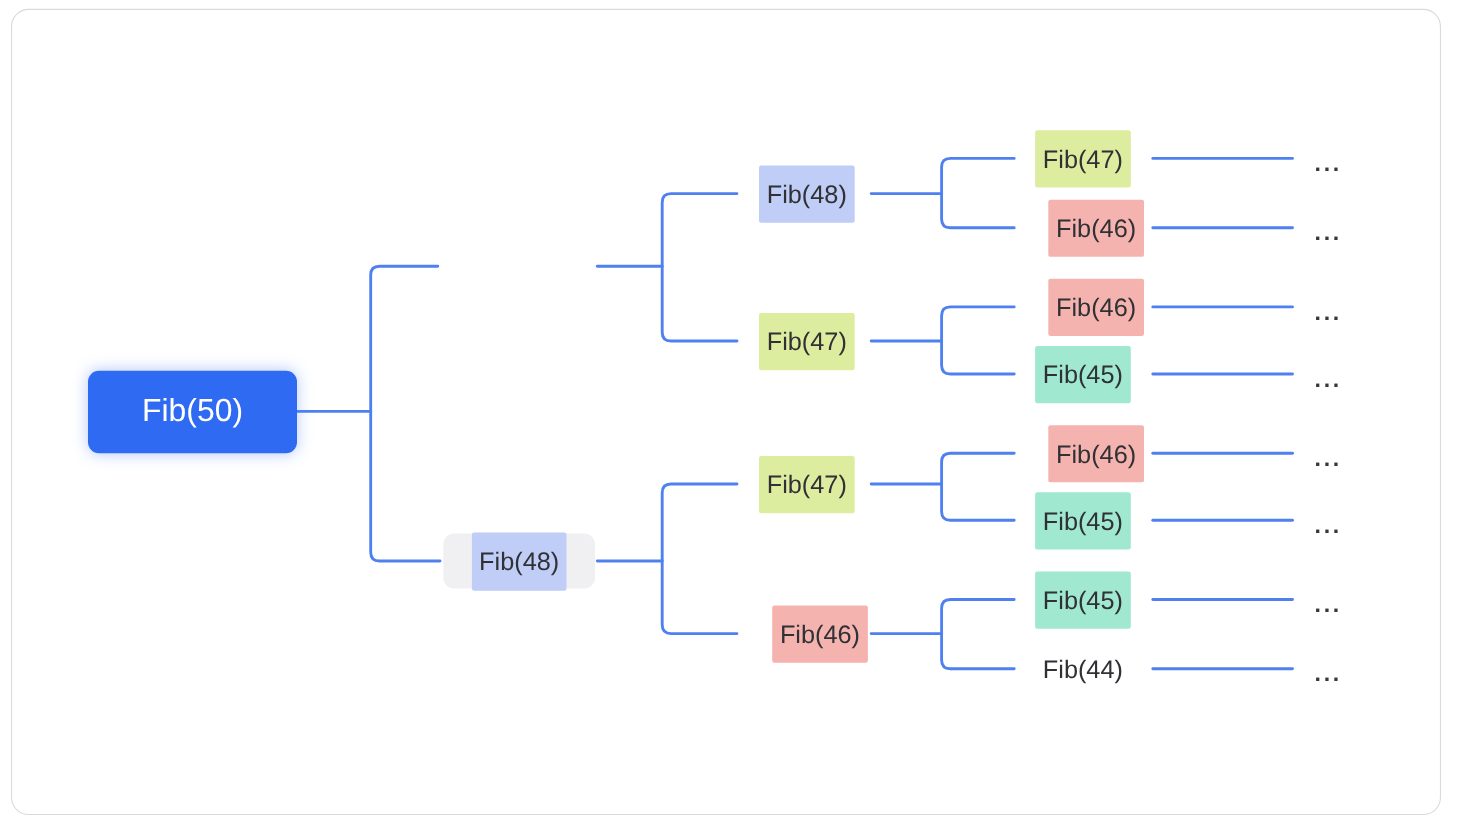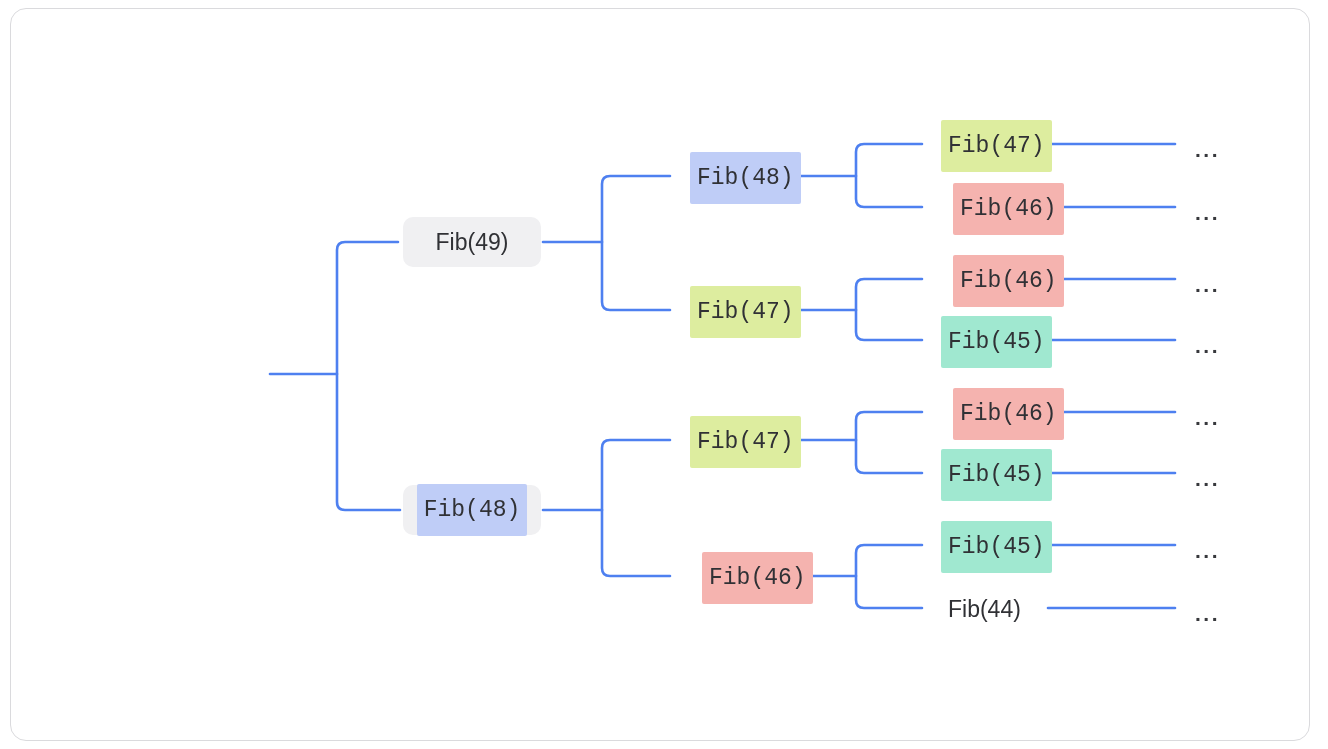--- a/index.html
+++ b/index.html
@@ -29,21 +29,21 @@
     background:var(--root-fill);color:var(--root-text);font-size:29px;
     border-radius:10px;box-shadow:0 0 14px rgba(70,120,245,.40);
   }
   .node.box{
     background:var(--node-box-fill);border-radius:10px;
   }
   .tag-node{
     position:absolute;transform:translateY(-50%);
     color:var(--node-text);font-size:23px;white-space:nowrap;
   }
-  .hl{padding:13px 7px;border-radius:2px;font-family:Liberation Mono, monospace;}
+  .hl{padding:13px 7px;border-radius:2px;}
   .hl-blue{background:var(--hl-blue);}
   .hl-yellow{background:var(--hl-yellow);}
   .hl-pink{background:var(--hl-pink);margin-left:12px;}
   .hl-teal{background:var(--hl-teal);margin-top:36px;}
   .hl-none{padding:3px 7px;}
   .dots{
     position:absolute;transform:translateY(-50%);
     color:var(--ellipsis);font-size:21px;font-weight:700;letter-spacing:2.5px;line-height:1;
   }
 </style>
@@ -75,24 +75,24 @@
     <path class="wire" d="M1048 144 H1175"></path>
     <path class="wire" d="M1048 207 H1175"></path>
     <path class="wire" d="M1048 279 H1175"></path>
     <path class="wire" d="M1048 340 H1175"></path>
     <path class="wire" d="M1048 412 H1175"></path>
     <path class="wire" d="M1048 473 H1175"></path>
     <path class="wire" d="M1048 545 H1175"></path>
     <path class="wire" d="M1048 608 H1175"></path>
   </svg>
 
+  <div class="node root" style="left:80px;top:337px;width:190px;height:75px">
+    <span>Fib(50)</span>
+  </div>
 
-  <div class="node box" style="left:403px;top:217px;width:138px;height:50px">
-    <span>Fib(49)</span>
-  </div>
   <div class="node box" style="left:403px;top:485px;width:138px;height:50px">
     <span class="hl hl-blue">Fib(48)</span>
   </div>
 
   <div class="tag-node" style="left:690px;top:177px">
     <span class="hl hl-blue">Fib(48)</span>
   </div>
   <div class="tag-node" style="left:690px;top:311px">
     <span class="hl hl-yellow">Fib(47)</span>
   </div>

